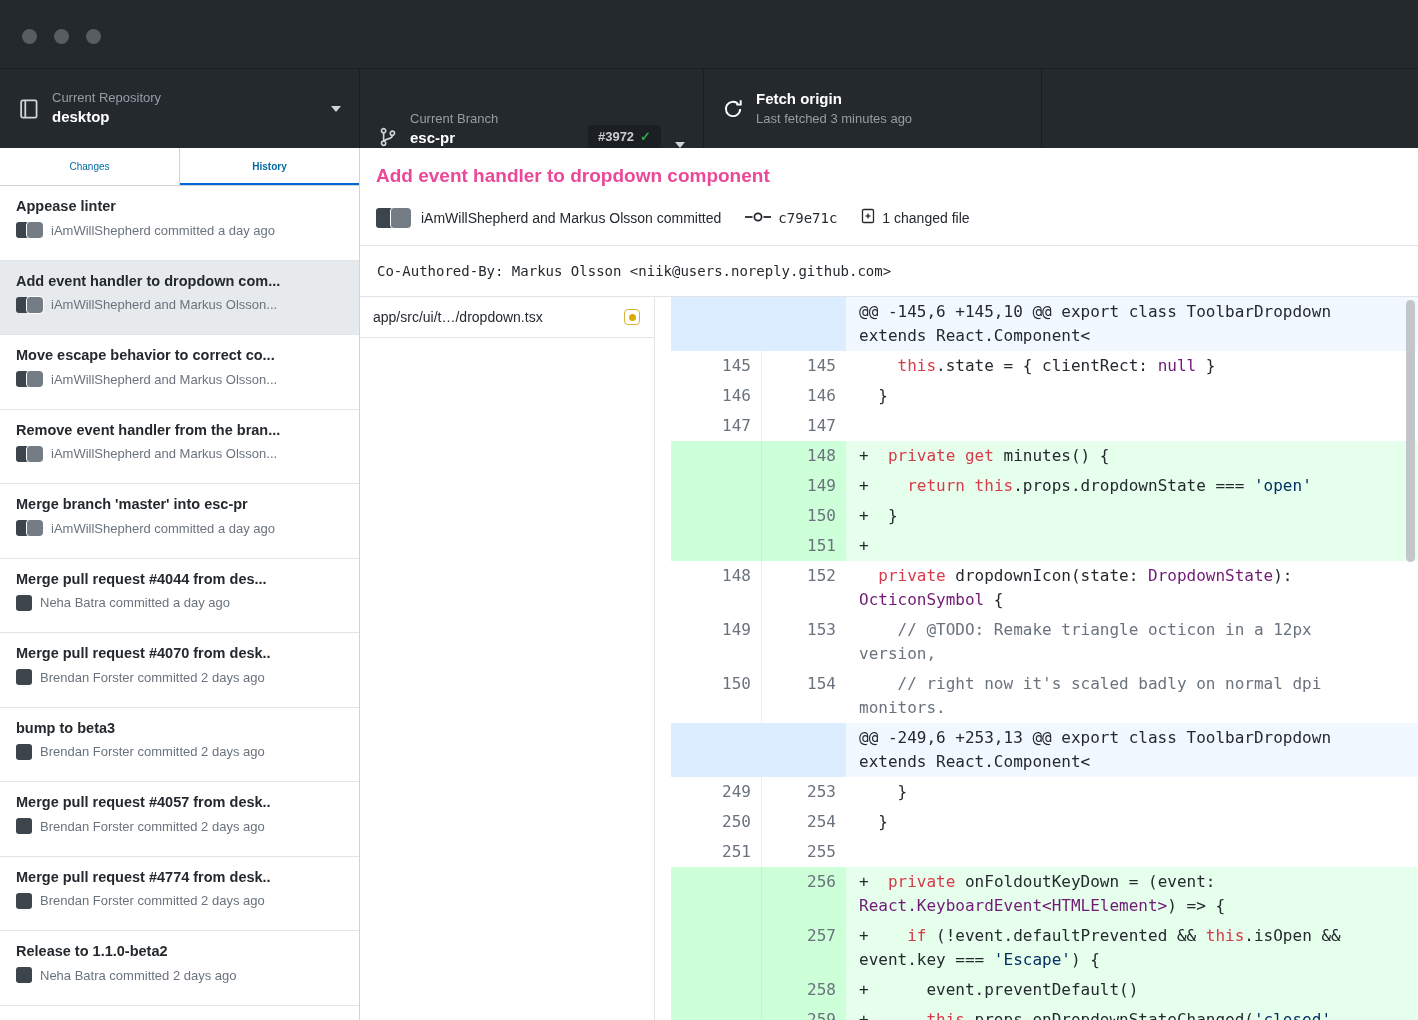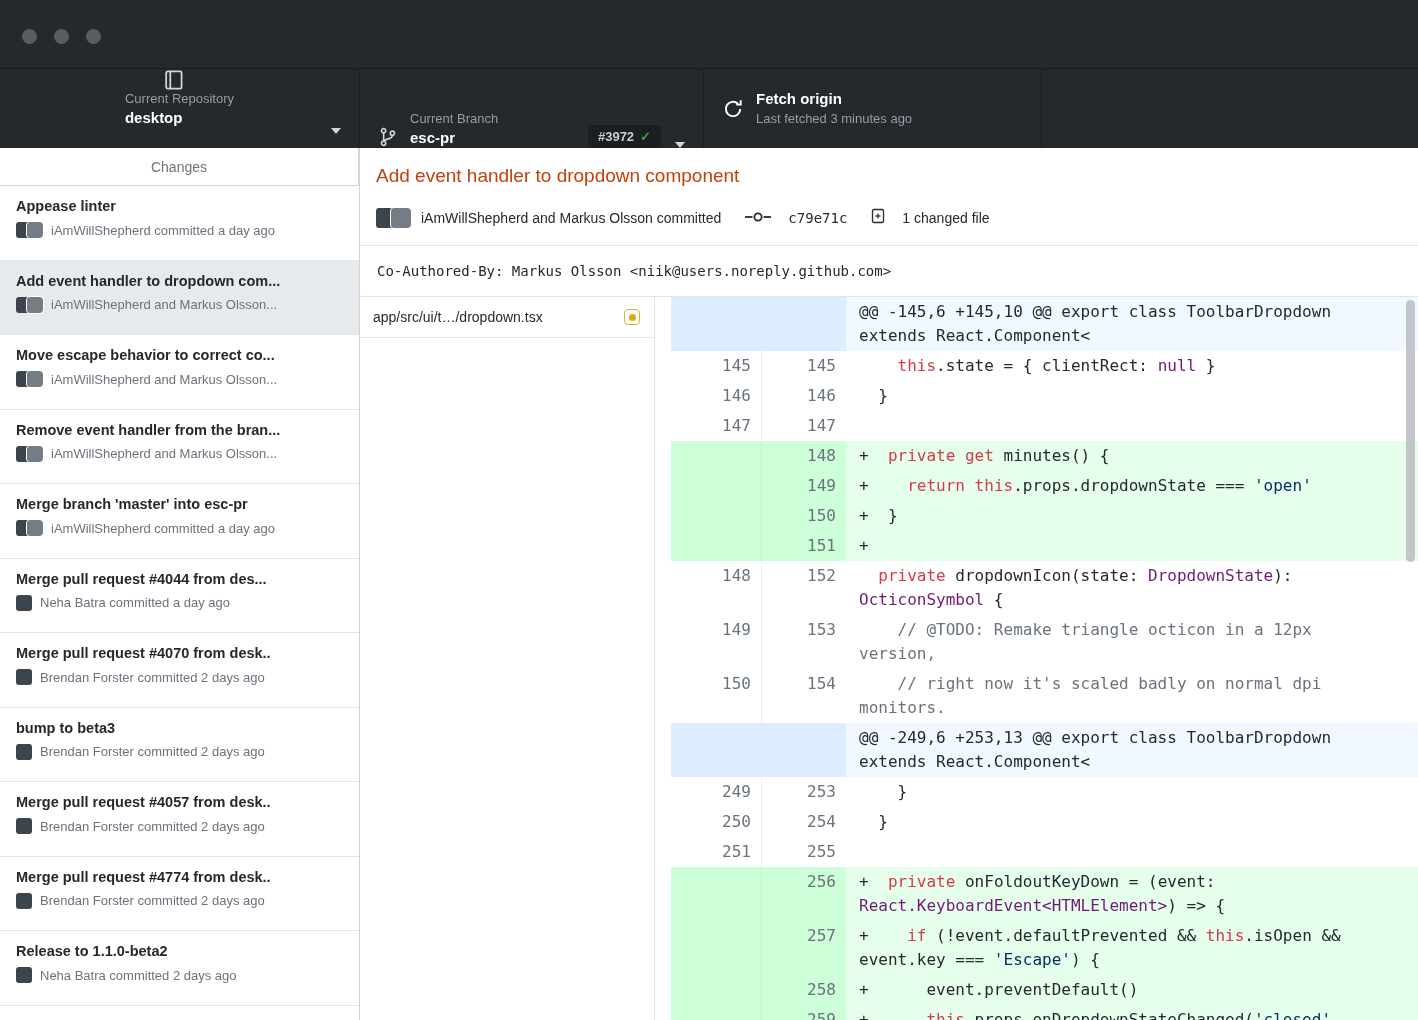--- a/index.html
+++ b/index.html
@@ -7,21 +7,21 @@
     font-family:"Liberation Sans", sans-serif; color:#24292e; }
 
   
   .titlebar { height:68px; background:#24292e; position:relative; }
   .traffic { position:absolute; top:29px; left:22px; display:flex; gap:17px; }
   .traffic span { width:15px; height:15px; border-radius:50%; background:#575d63; }
 
   
   .toolbar { height:80px; background:#24292e; display:flex; border-top:1px solid #1a1e22; }
   .tb-section { display:flex; align-items:center; padding:0 18px; border-right:1px solid #1a1e22; }
-  .tb-repo { width:360px;flex-direction:column; }
+  .tb-repo { width:360px; }
   .tb-branch { width:344px;align-items:flex-end; }
   .tb-fetch { width:338px; }
   .tb-icon { flex:0 0 auto; margin-right:12px; display:flex; }
   .tb-text { display:flex; flex-direction:column; line-height:1.25; }
   .tb-label { font-size:13px; color:#959da5; }
   .tb-value { font-size:15px; font-weight:700; color:#ffffff; margin-top:2px; }
   .chevron { margin-left:auto; width:0; height:0; border-left:5px solid transparent;
     border-right:5px solid transparent; border-top:6px solid #d1d5da; }
   .branch-badge { margin-left:auto; background:#1b1f23; border-radius:4px; padding:4px 10px;
     font-size:13px; font-weight:700; color:#c8ccd0; display:flex; align-items:center; gap:6px; }
@@ -30,44 +30,44 @@
   .tb-fetch .tb-value { margin-top:0; }
   .tb-sub { font-size:13px; color:#959da5; margin-top:3px; }
 
   
   .content { position:absolute; top:148px; left:0; right:0; bottom:0; display:flex; }
 
   
   .sidebar { width:360px; flex:0 0 360px; border-right:1px solid #d0d4d8; display:flex;
     flex-direction:column; background:#fff; overflow:hidden; }
   .tabs { height:38px; flex:0 0 38px; display:flex; border-bottom:1px solid #d0d4d8; }
-  .tab { flex:1; display:flex; align-items:center; justify-content:center; font-size:14px;
-    color:#737373; cursor:default; }
+  .tab { flex:1; display:flex; align-items:center; justify-content:center; font-size:10px;
+    color:#0369a1; cursor:default; }
   .tab.first { border-right:1px solid #d0d4d8; }
   .tab.active { box-shadow:inset 0 -2px 0 #0366d6; font-weight:600; }
   .commit-list { flex:1; overflow:hidden; }
   .commit-item { height:74.5px; padding:12px 16px 0 16px; border-bottom:1px solid #e1e4e8; }
   .commit-item.selected { background:#e7eaed; }
   .ci-title { font-size:14.5px; font-weight:700; color:#24292e; white-space:nowrap;
     overflow:hidden; }
   .ci-meta { display:flex; align-items:center; margin-top:8px; }
   .ci-avatars { display:flex; margin-right:8px; }
   .avatar { width:16px; height:16px; border-radius:3px; background:#3c444c; display:inline-block; }
   .avatar + .avatar { margin-left:-5px; background:#747d85; outline:1px solid #fff; }
   .ci-meta-text { font-size:13px; color:#6a737d; white-space:nowrap; overflow:hidden; }
 
   
   .main { flex:1; display:flex; flex-direction:column; overflow:hidden; background:#fff; }
   .commit-header { padding:17px 16px 16px 16px; border-bottom:1px solid #e1e4e8; }
-  .commit-title { font-size:19px; font-weight:400; color:#c2410c; line-height:22px; }
+  .commit-title { font-size:19px; font-weight:700; color:#ec4899; line-height:22px; }
   .commit-meta { display:flex; align-items:center; margin-top:20px; height:22px; gap:10px; }
   .cm-avatars { display:flex; }
   .cm-avatars .avatar { width:20px; height:20px; border-radius:3px; }
   .cm-authors { font-size:14px; color:#24292e; }
-  .cm-sha-group, .cm-files-group { display:flex; align-items:center; gap:17px; margin-left:14px; }
+  .cm-sha-group, .cm-files-group { display:flex; align-items:center; gap:7px; margin-left:14px; }
   .cm-sha { font-family:"DejaVu Sans Mono", monospace; font-size:14px; color:#24292e; }
   .cm-files { font-size:14px; color:#24292e; }
   .commit-desc { height:51px; flex:0 0 51px; display:flex; align-items:center; padding:0 17px;
     border-bottom:1px solid #e1e4e8; font-family:"DejaVu Sans Mono", monospace; font-size:14px;
     color:#24292e; }
 
   .file-diff-row { flex:1; display:flex; overflow:hidden; }
   .file-panel { width:295px; flex:0 0 295px; border-right:1px solid #e1e4e8; }
   .file-row { height:41px; display:flex; align-items:center; justify-content:space-between;
     padding:0 14px 0 13px; border-bottom:1px solid #e1e4e8; font-size:14px; color:#24292e; }
@@ -157,20 +157,21 @@
   </div>
 
   <div style="flex:1"></div>
 </div>
 
 <div class="content">
 
   <div class="sidebar">
     <div class="tabs">
       <div class="tab first">Changes</div>
+      <div class="tab active">History</div>
     </div>
     <div class="commit-list">
         <div class="commit-item">
     <div class="ci-title">Appease linter</div>
     <div class="ci-meta">
       <span class="ci-avatars">
               <span class="avatar"></span>
               <span class="avatar"></span>
             </span>
       <span class="ci-meta-text">iAmWillShepherd committed a day ago</span>

